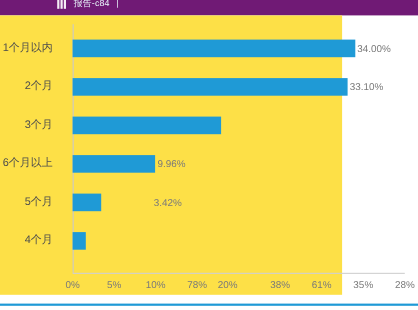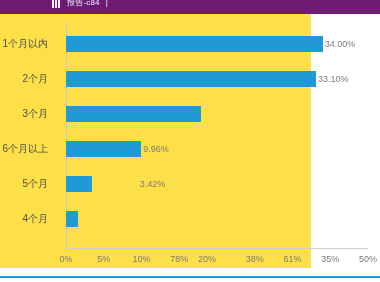--- a/index.html
+++ b/index.html
@@ -202,17 +202,17 @@
         <div class="bar" style="width: 12.1555px; background: rgb(31, 154, 214);"></div>
       </div>
       <div class="tick-label" style="left: 0px;">0%</div>
       <div class="tick-label" style="left: 37.75px;">5%</div>
       <div class="tick-label" style="left: 75.5px; text-align: right;">10%</div>
       <div class="tick-label" style="left: 113.25px;">78%</div>
       <div class="tick-label" style="left: 141px;">20%</div>
       <div class="tick-label" style="left: 188.75px;">38%</div>
       <div class="tick-label" style="left: 226.5px;">61%</div>
       <div class="tick-label" style="left: 264.25px;">35%</div>
-      <div class="tick-label" style="left: 302px;">50%</div>
+      <div class="tick-label" style="left: 302px;">28%</div>
     </div>
 </div>
 
 <div id="footer-rule"></div>
 
 </body></html>

